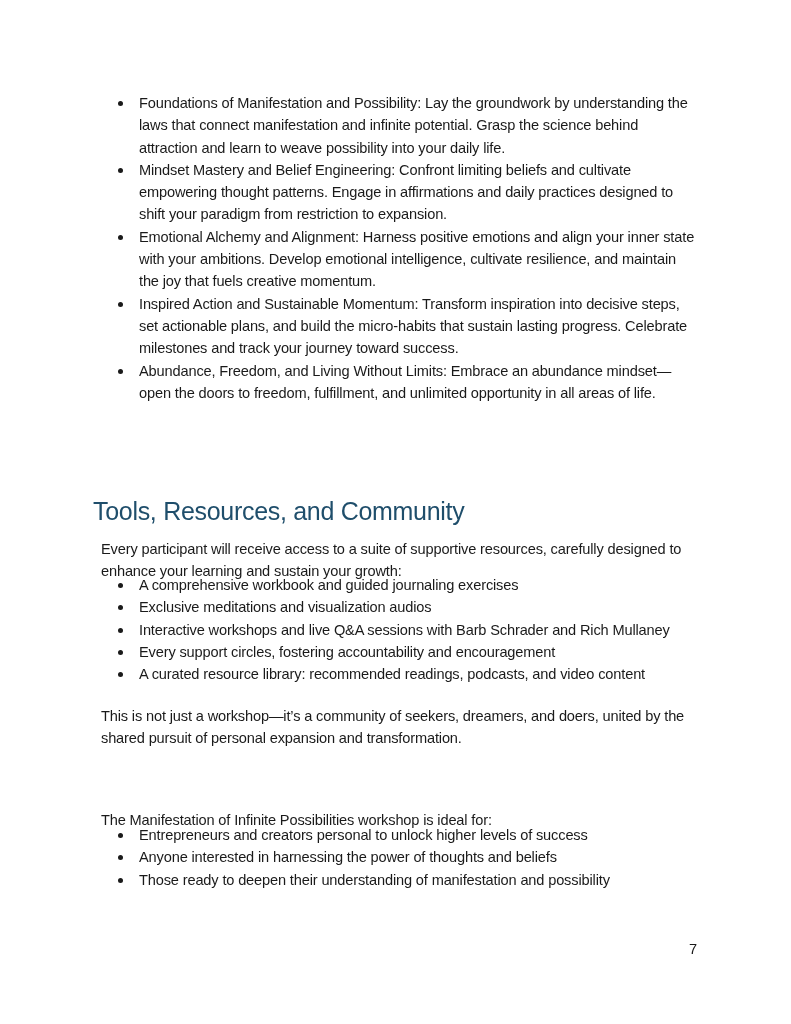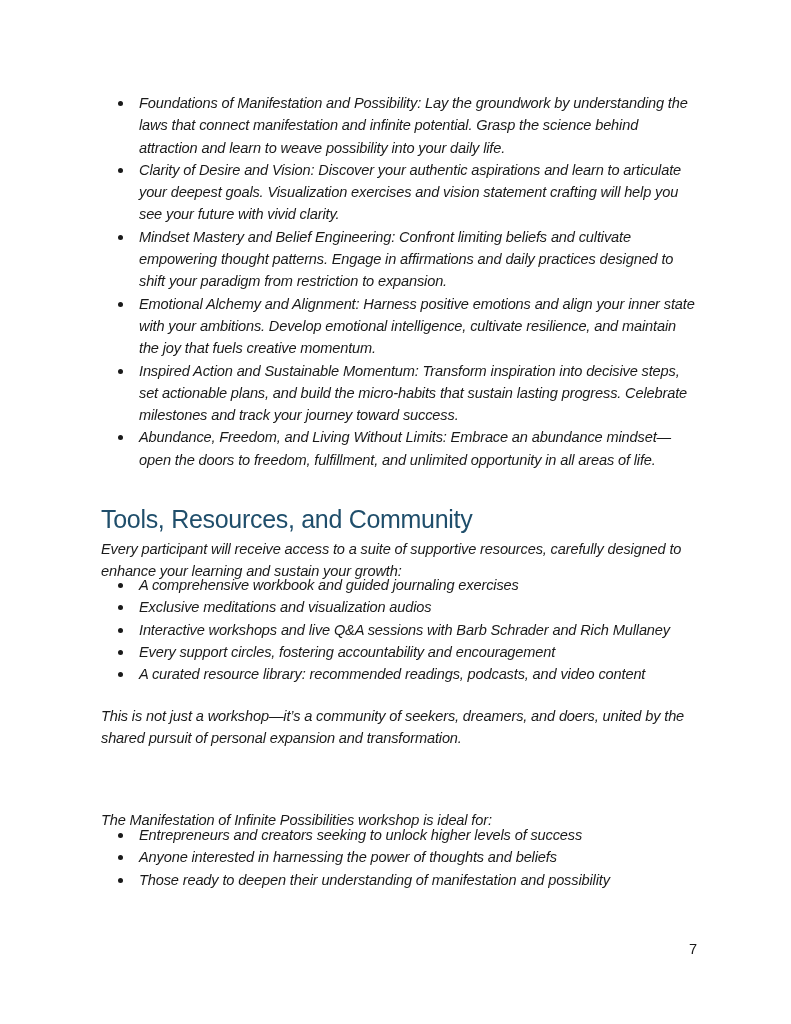--- a/index.html
+++ b/index.html
@@ -17,21 +17,20 @@
     }
     .page {
       position: absolute;
       left: 0; top: 0;
       width: 791px; height: 1024px;
     }
     .text {
       font-size: 14.6px;
       line-height: 22.3px;
       letter-spacing: -0.15px;
-      font-style: italic;
     }
     ul {
       list-style: none;
       margin: 0;
       padding: 0;
     }
     .list-top {
       position: absolute;
       left: 0;
       top: 92px;
@@ -51,21 +50,21 @@
       top: 9px;
     }
     .list-top .bullet { left: 118px; }
     .heading {
       position: absolute;
       left: 93px;
       color: #1f4e6b;
       font-size: 25px;
       line-height: 30px;
       letter-spacing: -0.3px;
-      margin: 8px;
+      margin: 0;
       font-weight: normal;
     }
     .para {
       position: absolute;
       left: 93px;
       width: 600px;
       margin: 8px;
     }
     .list-indent {
       position: absolute;
@@ -85,21 +84,20 @@
       font-size: 14.6px;
     }
   </style>
 </head>
 <body>
 
 <div class="page">
 
   <ul class="list-top text">
     <li><span class="bullet"></span><span>Foundations of Manifestation and Possibility: Lay the groundwork by understanding the laws that connect manifestation and infinite potential. Grasp the science behind attraction and learn to weave possibility into your daily life.</span></li>
-    <li><span class="bullet"></span><span>Clarity of Desire and Vision: Discover your authentic aspirations and learn to articulate your deepest goals. Visualization exercises and vision statement crafting will help you see your future with vivid clarity.</span></li>
     <li><span class="bullet"></span><span>Mindset Mastery and Belief Engineering: Confront limiting beliefs and cultivate empowering thought patterns. Engage in affirmations and daily practices designed to shift your paradigm from restriction to expansion.</span></li>
     <li><span class="bullet"></span><span>Emotional Alchemy and Alignment: Harness positive emotions and align your inner state with your ambitions. Develop emotional intelligence, cultivate resilience, and maintain the joy that fuels creative momentum.</span></li>
     <li><span class="bullet"></span><span>Inspired Action and Sustainable Momentum: Transform inspiration into decisive steps, set actionable plans, and build the micro-habits that sustain lasting progress. Celebrate milestones and track your journey toward success.</span></li>
     <li><span class="bullet"></span><span>Abundance, Freedom, and Living Without Limits: Embrace an abundance mindset—open the doors to freedom, fulfillment, and unlimited opportunity in all areas of life.</span></li>
   </ul>
 
   <h2 class="heading" style="top:496px;">Tools, Resources, and Community</h2>
 
   <p class="para text" style="top:530px;">Every participant will receive access to a suite of supportive resources, carefully designed to enhance your learning and sustain your growth:</p>
 
@@ -110,20 +108,20 @@
     <li><span class="bullet"></span><span>Every support circles, fostering accountability and encouragement</span></li>
     <li><span class="bullet"></span><span>A curated resource library: recommended readings, podcasts, and video content</span></li>
   </ul>
 
   <p class="para text" style="top:697px;">This is not just a workshop—it’s a community of seekers, dreamers, and doers, united by the shared pursuit of personal expansion and transformation.</p>
 
 
   <p class="para text" style="top:801px;">The Manifestation of Infinite Possibilities workshop is ideal for:</p>
 
   <ul class="list-indent text" style="top:824px;">
-    <li><span class="bullet"></span><span>Entrepreneurs and creators seeking to unlock higher levels of success</span></li>
+    <li><span class="bullet"></span><span>Entrepreneurs and creators personal to unlock higher levels of success</span></li>
     <li><span class="bullet"></span><span>Anyone interested in harnessing the power of thoughts and beliefs</span></li>
     <li><span class="bullet"></span><span>Those ready to deepen their understanding of manifestation and possibility</span></li>
   </ul>
 
   <div class="page-number">7</div>
 
 </div>
 
 </body></html>

